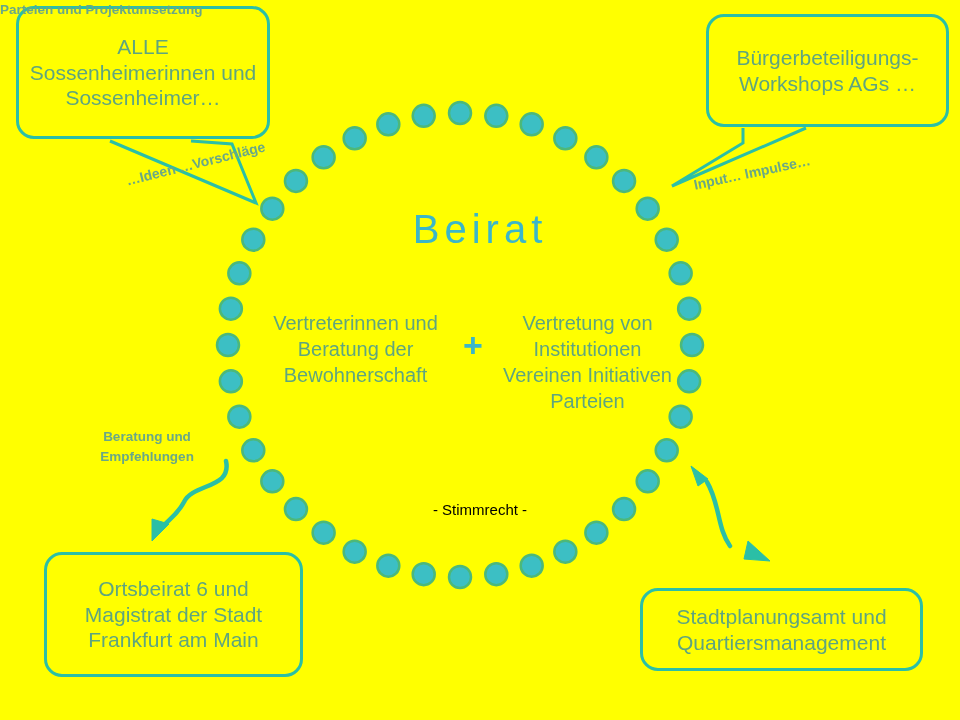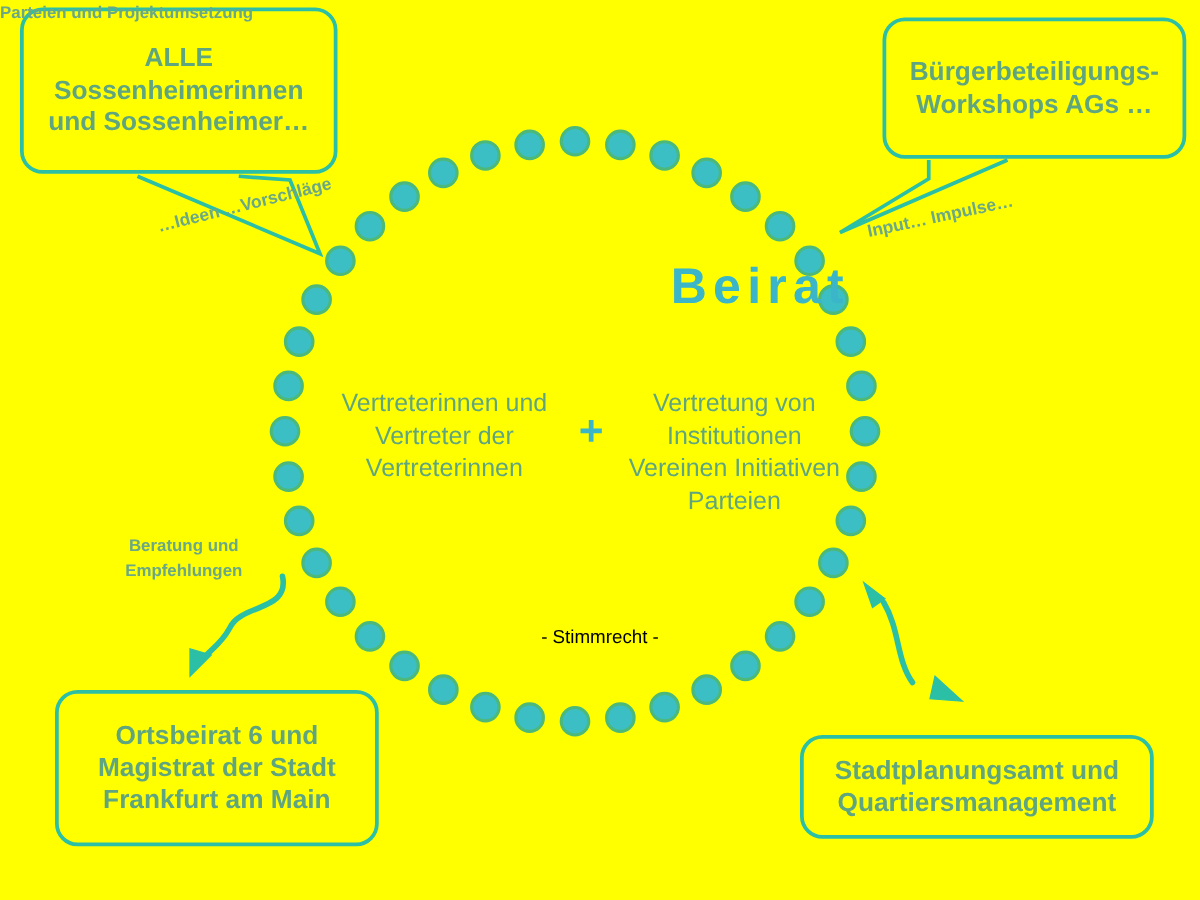--- a/index.html
+++ b/index.html
@@ -22,21 +22,20 @@
     border: 3px solid #2bbfa6;
     border-radius: 18px;
     background: transparent;
     color: #5fa57f;
     text-align: center;
     line-height: 1.22;
     display: flex;
     align-items: center;
     justify-content: center;
     padding: 6px 10px;
-    font-weight: bold;
   }
   .bubble span { display: block; width: 100%; }
 
   #bubble-citizens {
     left: 16px; top: 6px; width: 254px; height: 133px;
     font-size: 21px;
   }
   #bubble-workshops {
     left: 706px; top: 14px; width: 243px; height: 113px;
     font-size: 21px;
@@ -60,23 +59,23 @@
 
   
   .center-text {
     position: absolute;
     color: #5fa57f;
     text-align: center;
     line-height: 1.30;
   }
   #title-beirat {
     left: 280px; top: 203px; width: 400px;
-    text-align: right;
+    text-align: center;
     font-size: 40px;
-    font-weight: bold;
+    font-weight: normal;
     letter-spacing: 5px;
     color: #3bb6c9;
   }
   #col-left {
     left: 268px; top: 310px; width: 175px;
     font-size: 20px;
   }
   #col-right {
     left: 500px; top: 310px; width: 175px;
     font-size: 20px;
@@ -187,21 +186,21 @@
 
     <path d="M 707,482 C 720,504 717,528 730,546" fill="none" stroke="#2bbfa6" stroke-width="4.5" stroke-linecap="round"></path>
     <path d="M 691,466 L 708,479 L 698,486 Z" fill="#2bbfa6" stroke="#2bbfa6" stroke-width="1"></path>
     <path d="M 770,561 L 744,559 L 748,541 Z" fill="#2bbfa6" stroke="#2bbfa6" stroke-width="1"></path>
   </svg>
 
   <div class="center-text" id="title-beirat">Beirat</div>
 
   <div id="plus-sign">+</div>
 
-  <div class="center-text" id="col-left">Vertreterinnen und Vertreter der Vertreterinnen</div>
+  <div class="center-text" id="col-left">Vertreterinnen und Beratung der Bewohnerschaft</div>
 
   <div class="center-text" id="col-right">Vertretung von Institutionen Vereinen Initiativen Parteien</div>
 
   <div class="center-text" id="stimmrecht">- Stimmrecht -</div>
 
   <div class="bubble" id="bubble-citizens">
     <span>ALLE Sossenheimerinnen und Sossenheimer…</span>
   </div>
 
   <div class="bubble" id="bubble-workshops">

